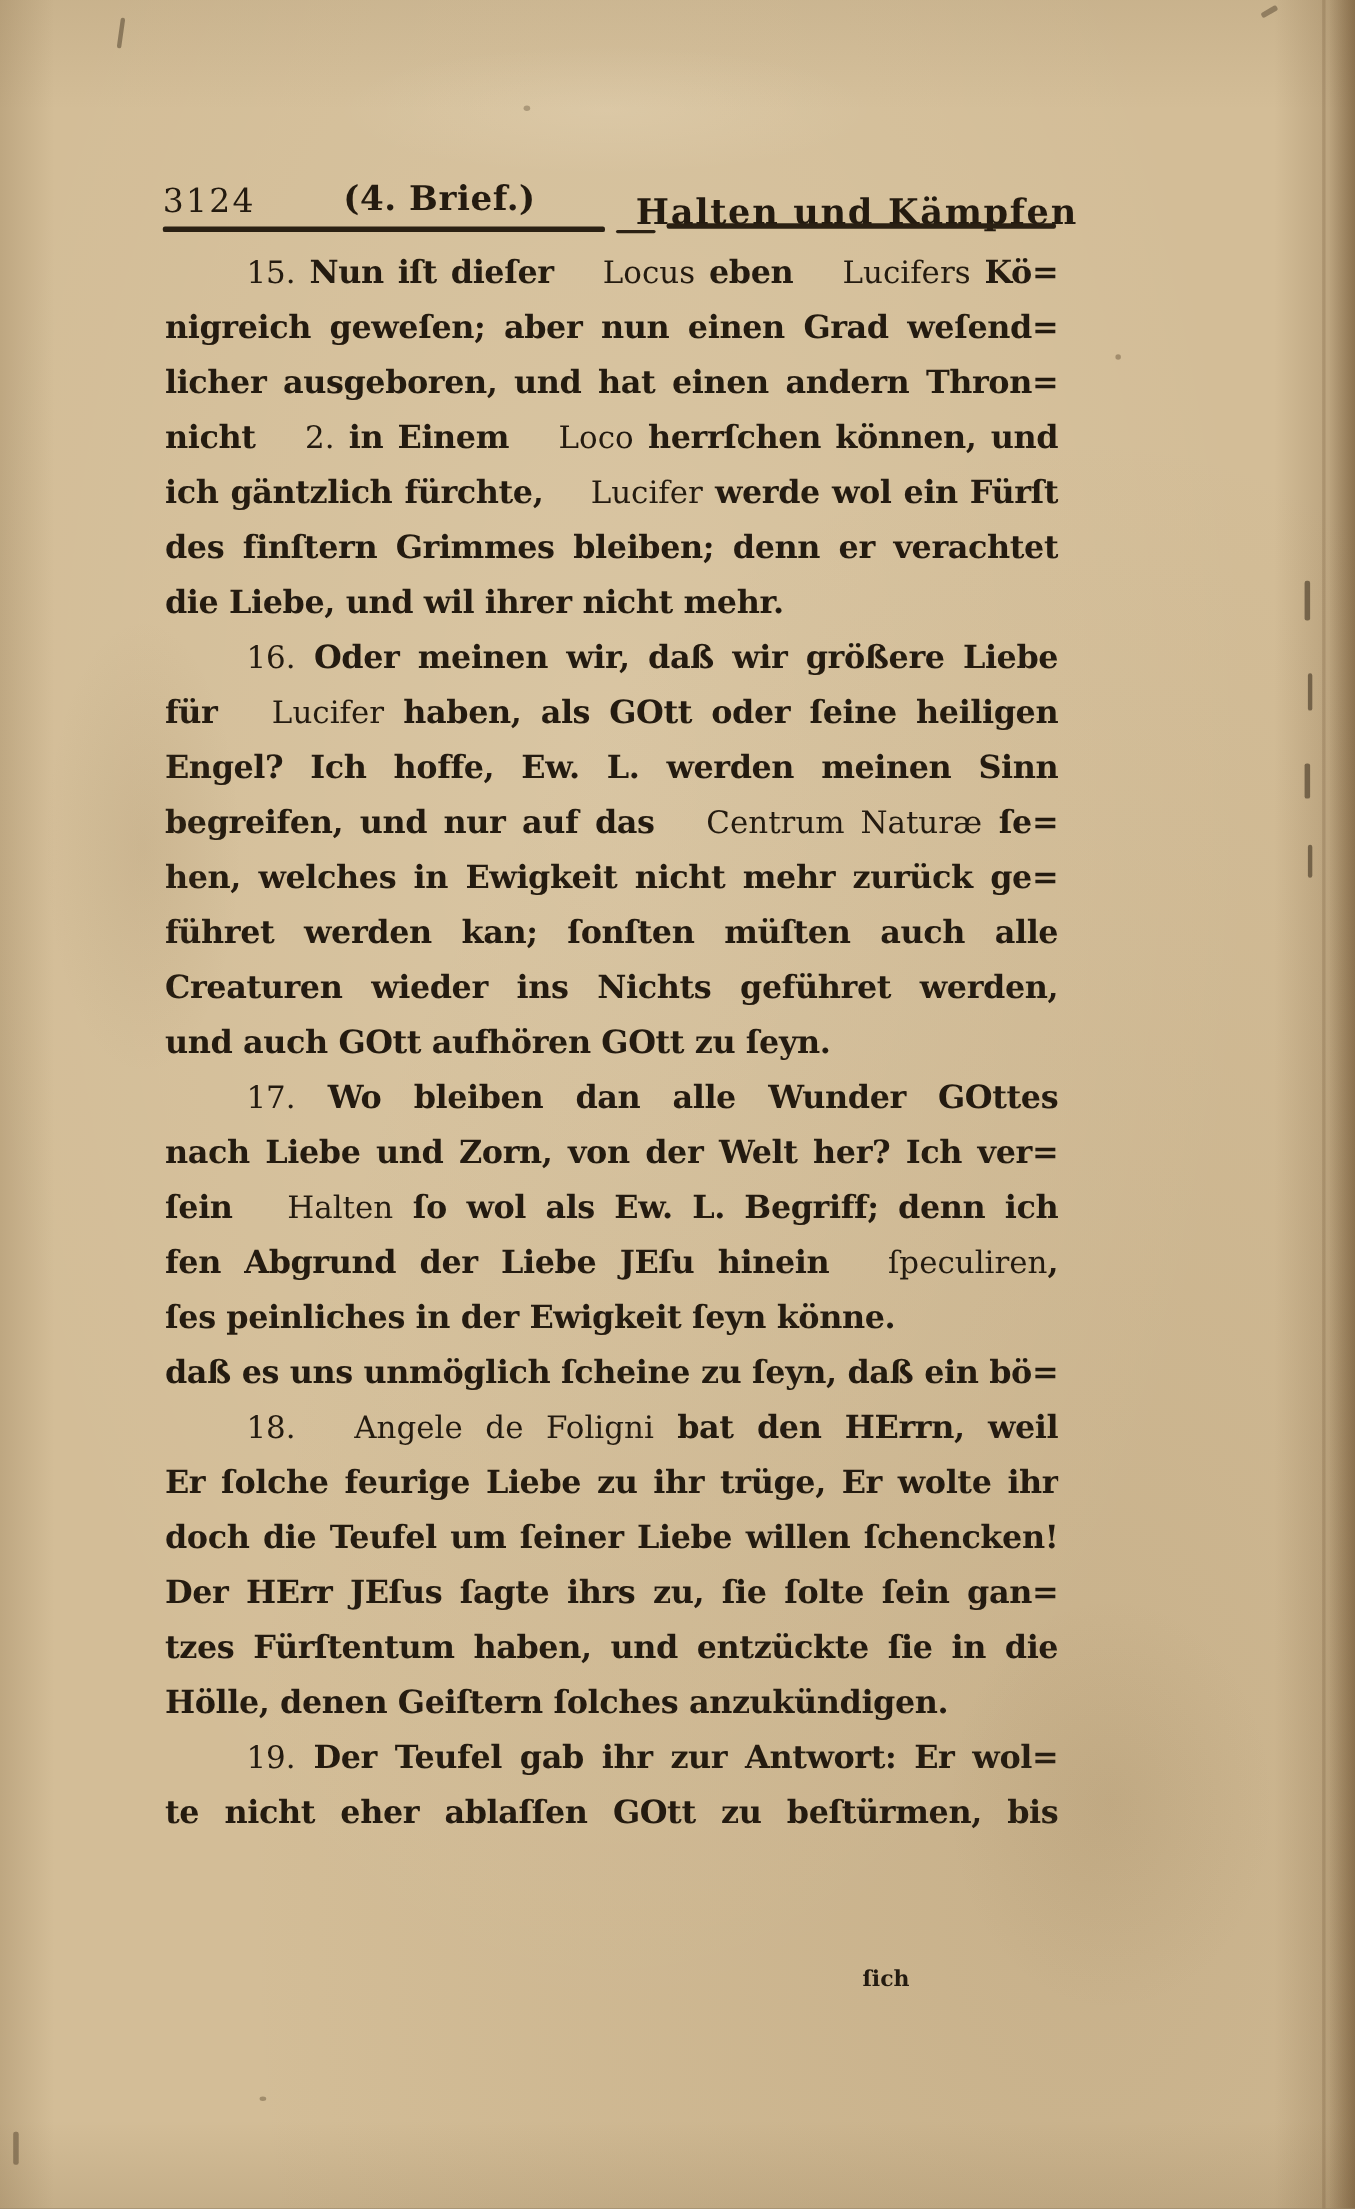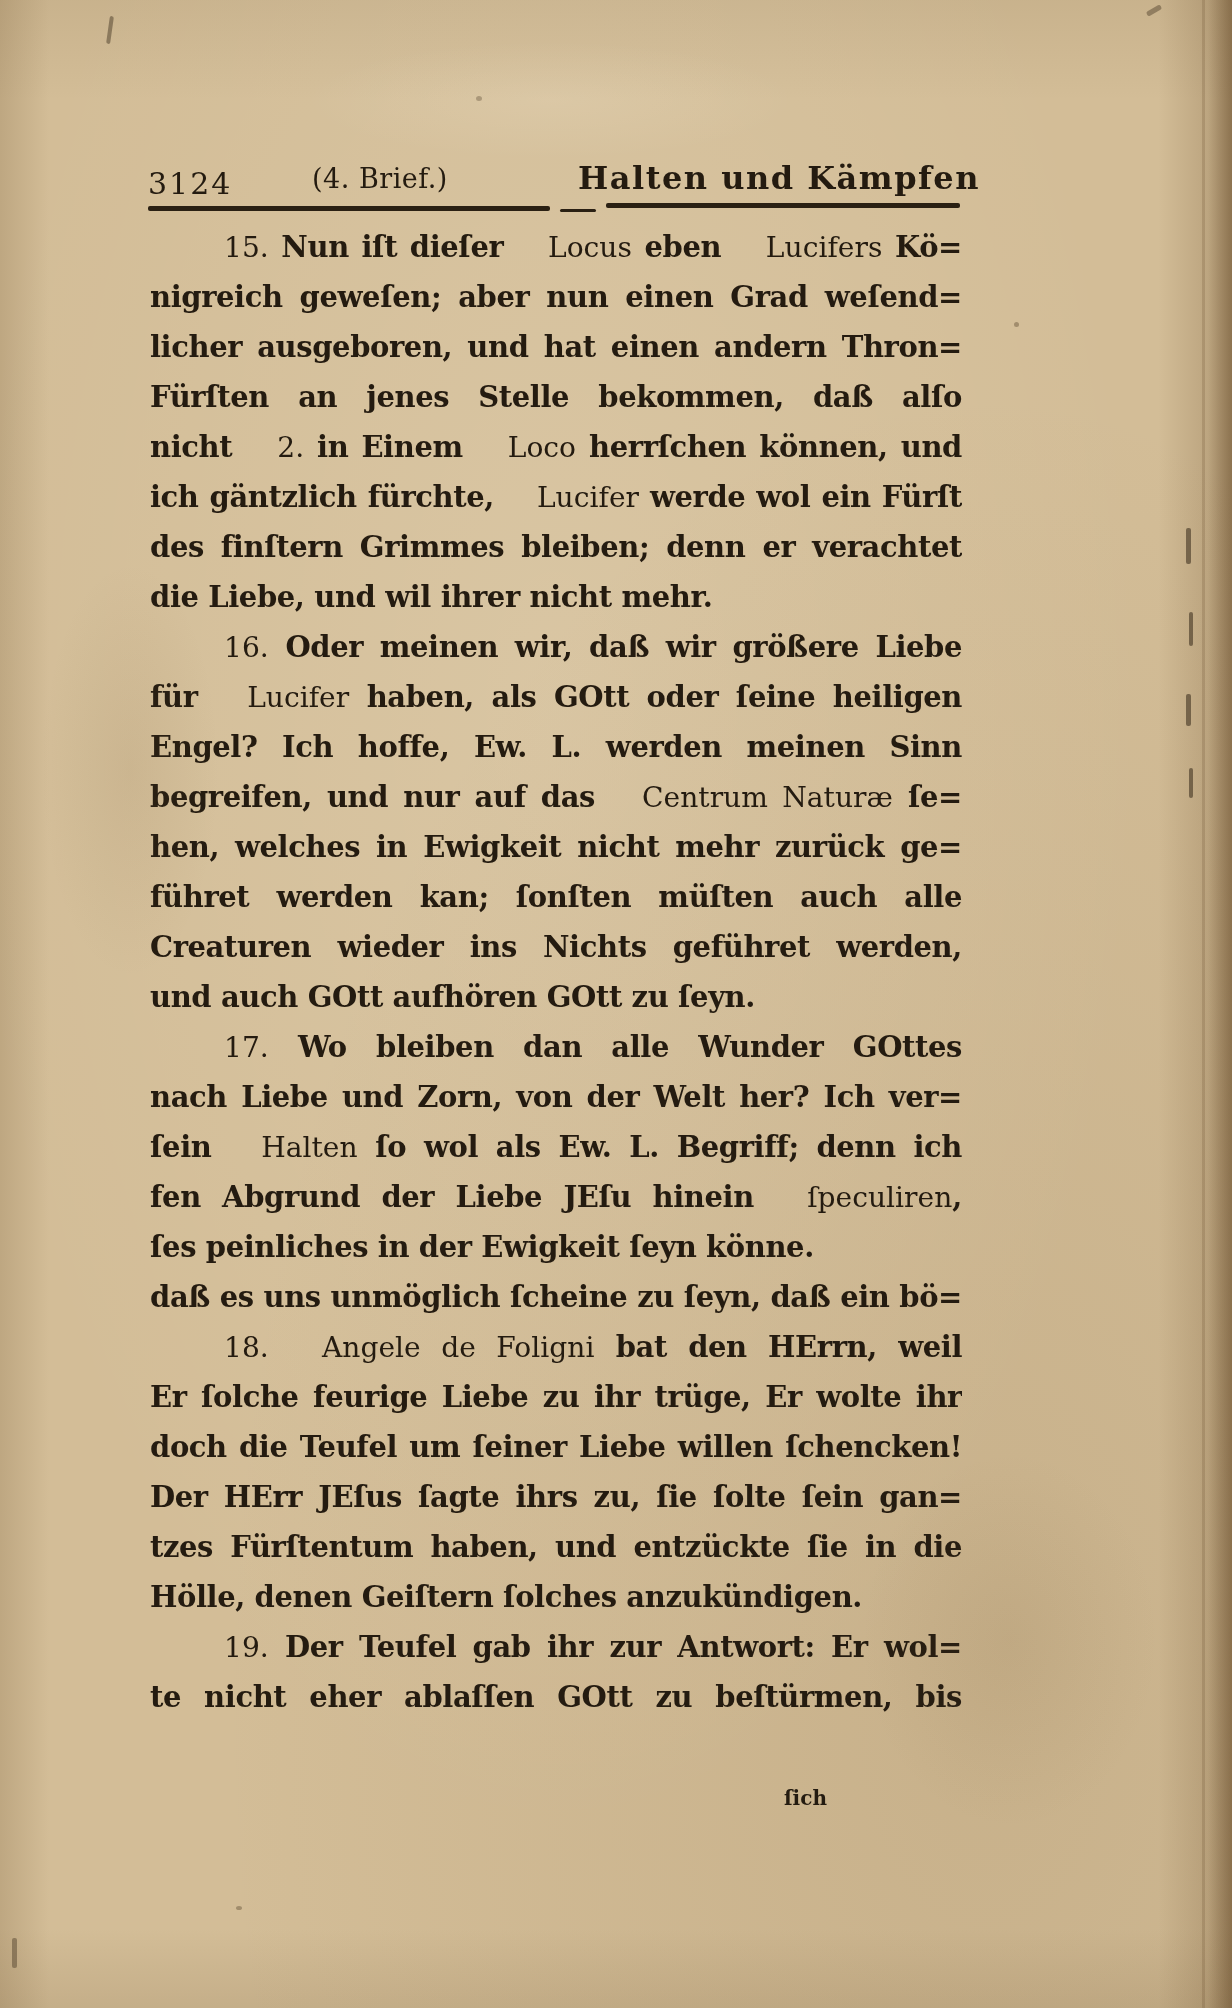--- a/index.html
+++ b/index.html
@@ -11,22 +11,22 @@
       radial-gradient(ellipse at 80% 85%, rgba(120,90,50,0.12), rgba(120,90,50,0) 55%),
       linear-gradient(to right, rgba(115,88,52,0.22), rgba(115,88,52,0) 4%, rgba(115,88,52,0) 94%, rgba(100,72,38,0.30)),
       linear-gradient(to bottom, rgba(110,85,50,0.10), rgba(110,85,50,0) 5%, rgba(110,85,50,0) 96%, rgba(110,85,50,0.14)),
       var(--paper,#d3bd97);
     font-family:"DejaVu Serif","Liberation Serif",serif;
     color:var(--ink,#241b10);
     overflow:hidden;
   }
   
   .page-num{position:absolute;left:148px;top:166px;font-size:30px;font-weight:400;letter-spacing:2px;}
-  .brief{position:absolute;left:312px;top:163px;font-size:27px;font-weight:400;letter-spacing:0.5px;}
-  .running-title{position:absolute;left:578px;top:159px;font-size:32px;font-weight:700;letter-spacing:1.5px;}
+  .brief{position:absolute;left:312px;top:163px;font-size:31px;font-weight:700;letter-spacing:0.5px;}
+  .running-title{position:absolute;left:578px;top:174px;font-size:32px;font-weight:700;letter-spacing:1.5px;}
   .rule{position:absolute;background:#2a2013;border-radius:2px;}
   .rule-a{left:148px;top:206px;width:402px;height:5px;}
   .rule-b{left:560px;top:209px;width:36px;height:3px;}
   .rule-c{left:606px;top:203px;width:354px;height:5px;}
   
   .text-block{position:absolute;left:150px;top:222px;width:812px;}
   .line{
     height:50px;line-height:50px;overflow:hidden;
     font-size:29px;font-weight:700;letter-spacing:-0.4px;
     text-align:justify;
@@ -68,21 +68,20 @@
   <span class="running-title">Halten und Kämpfen</span>
 
   <div class="rule rule-a"></div>
   <div class="rule rule-b"></div>
   <div class="rule rule-c"></div>
 
   <div class="text-block">
       <div class="line full indent"><span class="latin">15.</span><span class="frak"> Nun iſt dieſer </span><span class="latin">Locus</span><span class="frak"> eben </span><span class="latin">Lucifers</span><span class="frak"> Kö=</span></div>
       <div class="line full"><span class="frak">nigreich geweſen; aber nun einen Grad weſend=</span></div>
       <div class="line full"><span class="frak">licher ausgeboren, und hat einen andern Thron=</span></div>
-      <div class="line full"><span class="frak">Fürſten an jenes Stelle bekommen, daß alſo</span></div>
       <div class="line full"><span class="frak">nicht </span><span class="latin">2.</span><span class="frak"> in Einem </span><span class="latin">Loco</span><span class="frak"> herrſchen können, und</span></div>
       <div class="line full"><span class="frak">ich gäntzlich fürchte, </span><span class="latin">Lucifer</span><span class="frak"> werde wol ein Fürſt</span></div>
       <div class="line full"><span class="frak">des finſtern Grimmes bleiben; denn er verachtet</span></div>
       <div class="line short"><span class="frak">die Liebe, und wil ihrer nicht mehr.</span></div>
       <div class="line full indent"><span class="latin">16.</span><span class="frak"> Oder meinen wir, daß wir größere Liebe</span></div>
       <div class="line full"><span class="frak">für </span><span class="latin">Lucifer</span><span class="frak"> haben, als GOtt oder ſeine heiligen</span></div>
       <div class="line full"><span class="frak">Engel? Ich hoffe, Ew. L. werden meinen Sinn</span></div>
       <div class="line full"><span class="frak">begreifen, und nur auf das </span><span class="latin">Centrum Naturæ</span><span class="frak"> ſe=</span></div>
       <div class="line full"><span class="frak">hen, welches in Ewigkeit nicht mehr zurück ge=</span></div>
       <div class="line full"><span class="frak">führet werden kan; ſonſten müſten auch alle</span></div>

